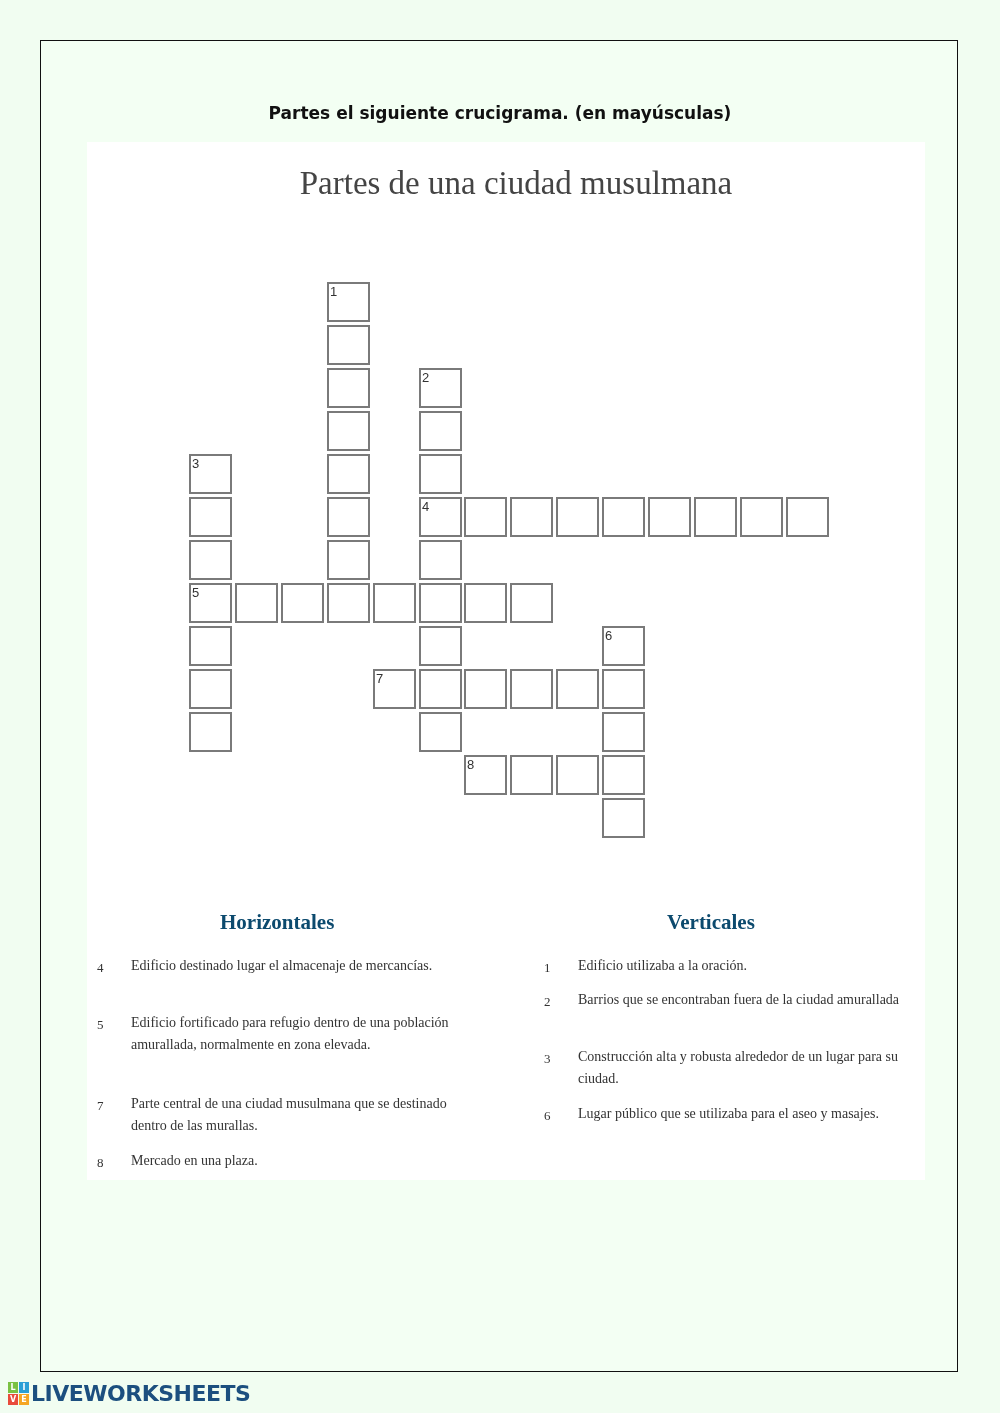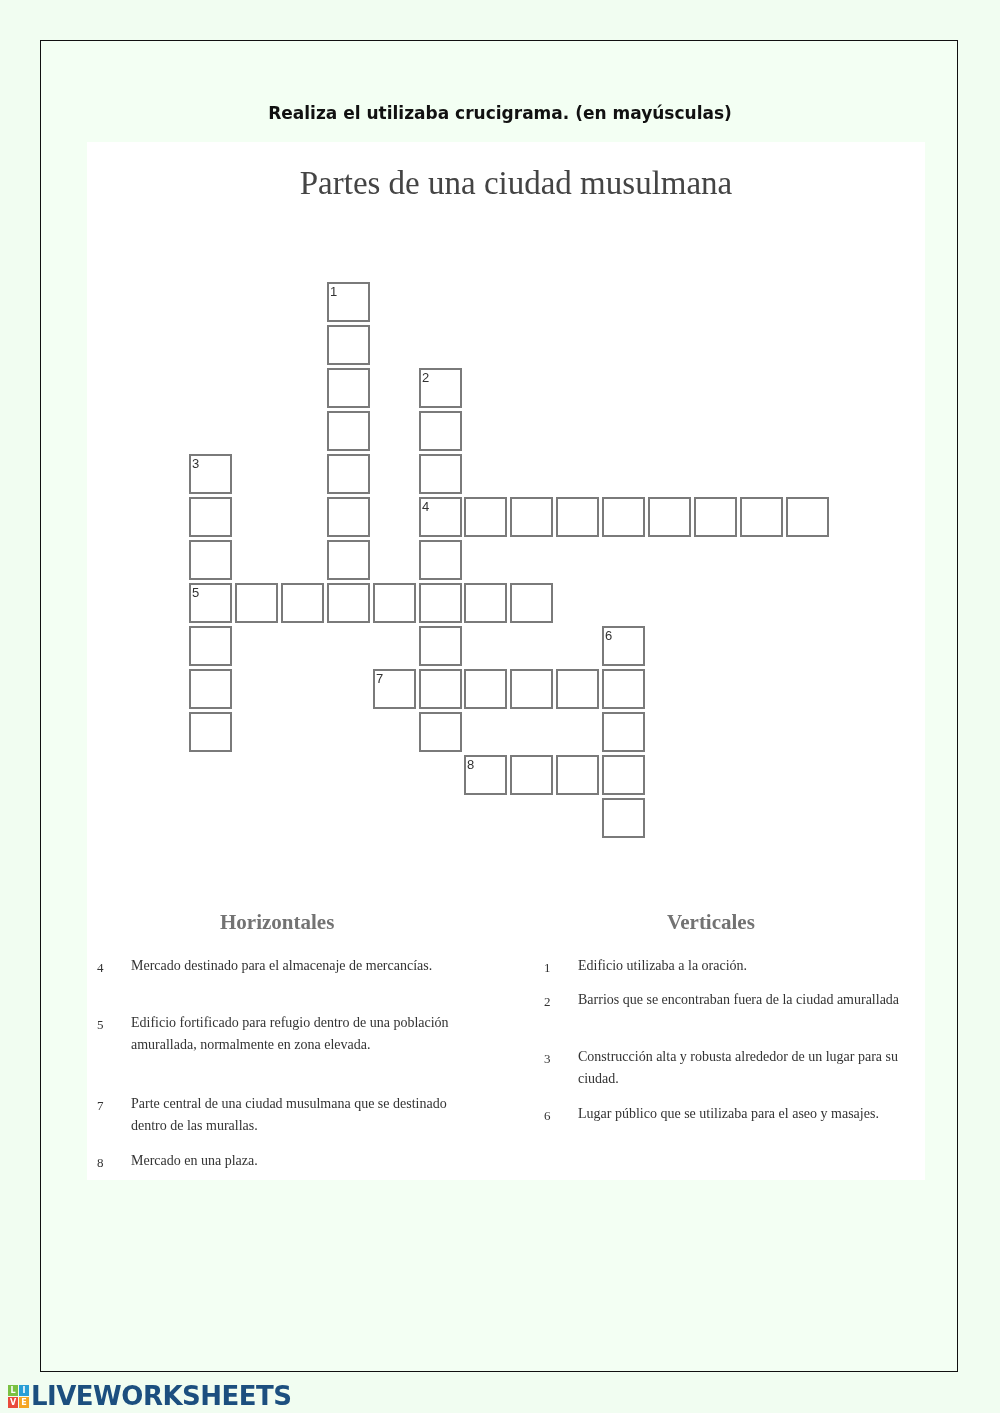--- a/index.html
+++ b/index.html
@@ -4,34 +4,34 @@
 <style>
   html, body { margin:0; padding:0; }
   body { width:1000px; height:1413px; background:#f1fdf1; position:relative; font-family:"Liberation Serif", serif; overflow:hidden; }
   .frame { position:absolute; left:40px; top:40px; width:918px; height:1332px; border:1px solid #111; box-sizing:border-box; background:#f3fff3; }
   .instruction { position:absolute; left:0; top:103px; width:1000px; text-align:center; font-family:"DejaVu Sans", sans-serif; font-weight:bold; font-size:17px; color:#111; }
   .sheet { position:absolute; left:87px; top:142px; width:838px; height:1038px; background:#fff; }
   .title { position:absolute; left:16px; top:165px; width:1000px; text-align:center; font-size:33px; color:#444; }
   .cell { position:absolute; width:43px; height:40px; border:2px solid #7a7a7a; box-sizing:border-box; background:#fff; }
   .cell input { width:100%; height:100%; border:none; background:transparent; text-align:center; font-family:"Liberation Sans", sans-serif; font-size:20px; text-transform:uppercase; outline:none; padding:0; }
   .num { position:absolute; left:1px; top:0px; font-family:"Liberation Sans", sans-serif; font-size:13px; color:#333; pointer-events:none; }
-  .h2 { position:absolute; font-weight:bold; font-size:21px; color:#737373; }
+  .h2 { position:absolute; font-weight:bold; font-size:21px; color:#0c4a6e; }
   .clue { position:absolute; font-size:14px; color:#333; line-height:22px; }
   .clue .n { position:absolute; left:0; top:2px; font-size:13px; }
   .clue .t { display:block; margin-left:34px; }
   .logo { position:absolute; left:8px; top:1381px; display:flex; align-items:center; }
   .logo-grid { display:grid; grid-template-columns:10px 10px; grid-gap:1px; margin-right:2px; }
   .logo-grid span { width:10px; height:11px; font-family:"DejaVu Sans", sans-serif; font-size:8px; font-weight:bold; color:#fff; text-align:center; line-height:11px; }
-  .logo-text { font-family:"DejaVu Sans", sans-serif; font-weight:bold; font-size:26px; color:#1c4f7f; letter-spacing:-0.5px; }
+  .logo-text { font-family:"DejaVu Sans", sans-serif; font-weight:bold; font-size:22px; color:#1c4f7f; letter-spacing:-0.5px; }
 </style>
 </head>
 <body>
 
 <div class="frame"></div>
-<div class="instruction">Realiza el utilizaba crucigrama. (en mayúsculas)</div>
+<div class="instruction">Partes el siguiente crucigrama. (en mayúsculas)</div>
 <div class="sheet"></div>
 <div class="title">Partes  de una  ciudad  musulmana</div>
 
 <div id="grid">
     <div class="cell" style="left: 327px; top: 282px;"><span class="num">1</span><input maxlength="1" style=""></div>
     <div class="cell" style="left: 327px; top: 325px;"><input maxlength="1" style=""></div>
     <div class="cell" style="left: 327px; top: 368px;"><input maxlength="1" style=""></div>
     <div class="cell" style="left: 327px; top: 411px;"><input maxlength="1" style=""></div>
     <div class="cell" style="left: 327px; top: 454px;"><input maxlength="1" style=""></div>
     <div class="cell" style="left: 327px; top: 497px;"><input maxlength="1" style=""></div>
@@ -78,21 +78,21 @@
     <div class="cell" style="left: 464px; top: 755px;"><span class="num">8</span><input maxlength="1" style=""></div>
     <div class="cell" style="left: 510px; top: 755px;"><input maxlength="1" style=""></div>
     <div class="cell" style="left: 556px; top: 755px;"><input maxlength="1" style=""></div>
   </div>
 
 <div class="h2" style="left:220px;top:910px;">Horizontales</div>
 <div class="h2" style="left:667px;top:910px;">Verticales</div>
 
 <div class="clue" style="left:97px;top:955px;width:360px;">
   <span class="n">4</span>
-  <span class="t">Mercado destinado  para el almacenaje  de mercancías.</span>
+  <span class="t">Edificio destinado  lugar el almacenaje  de mercancías.</span>
 </div>
 <div class="clue" style="left:97px;top:1012px;width:370px;">
   <span class="n">5</span>
   <span class="t">Edificio fortificado para refugio dentro de una población amurallada, normalmente  en zona elevada.</span>
 </div>
 <div class="clue" style="left:97px;top:1093px;width:380px;">
   <span class="n">7</span>
   <span class="t">Parte central de una ciudad musulmana  que se destinado  dentro de las murallas.</span>
 </div>
 <div class="clue" style="left:97px;top:1150px;width:380px;">

